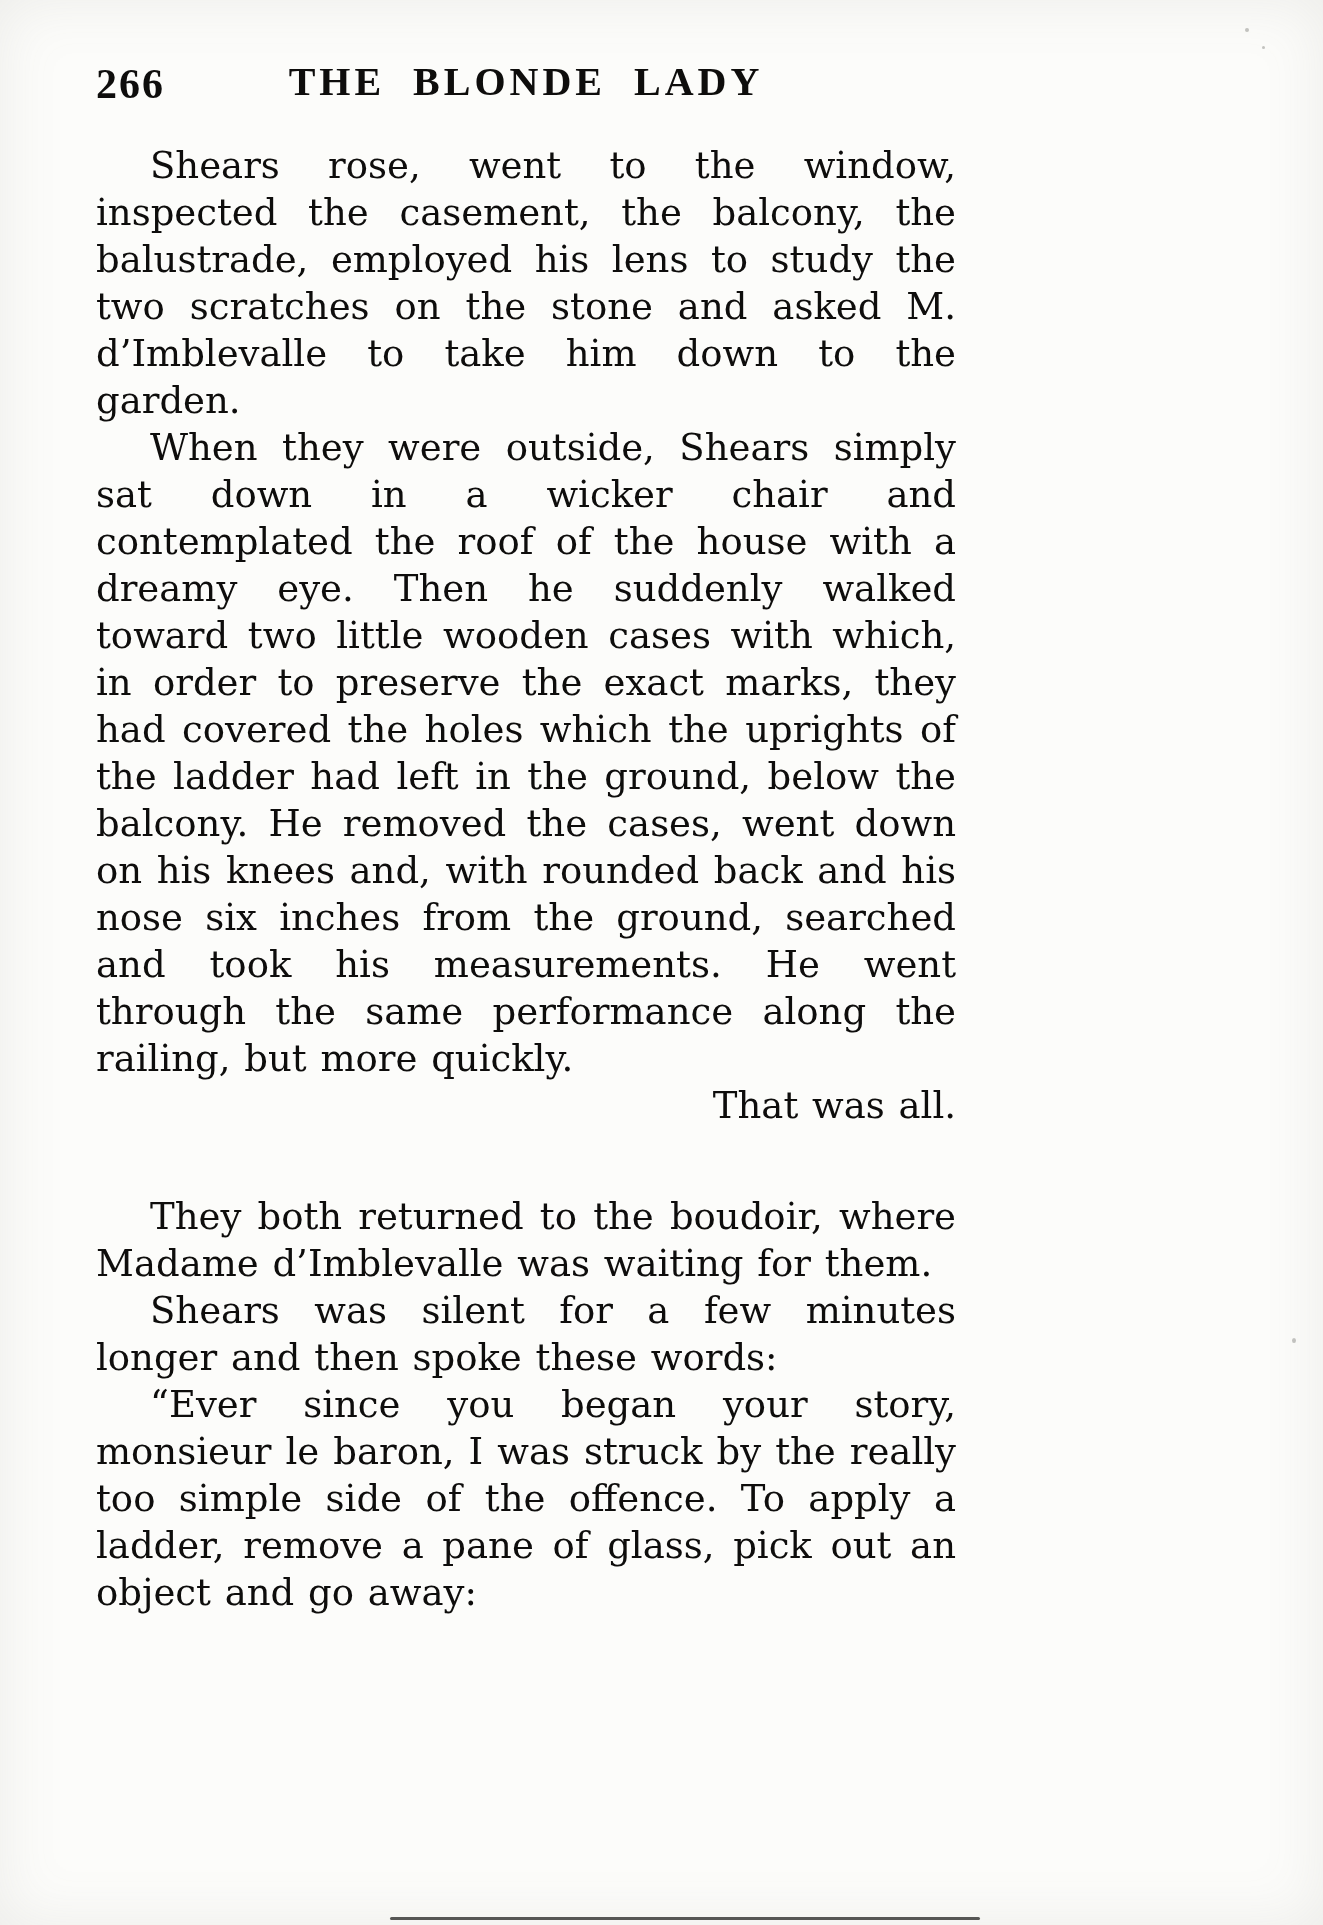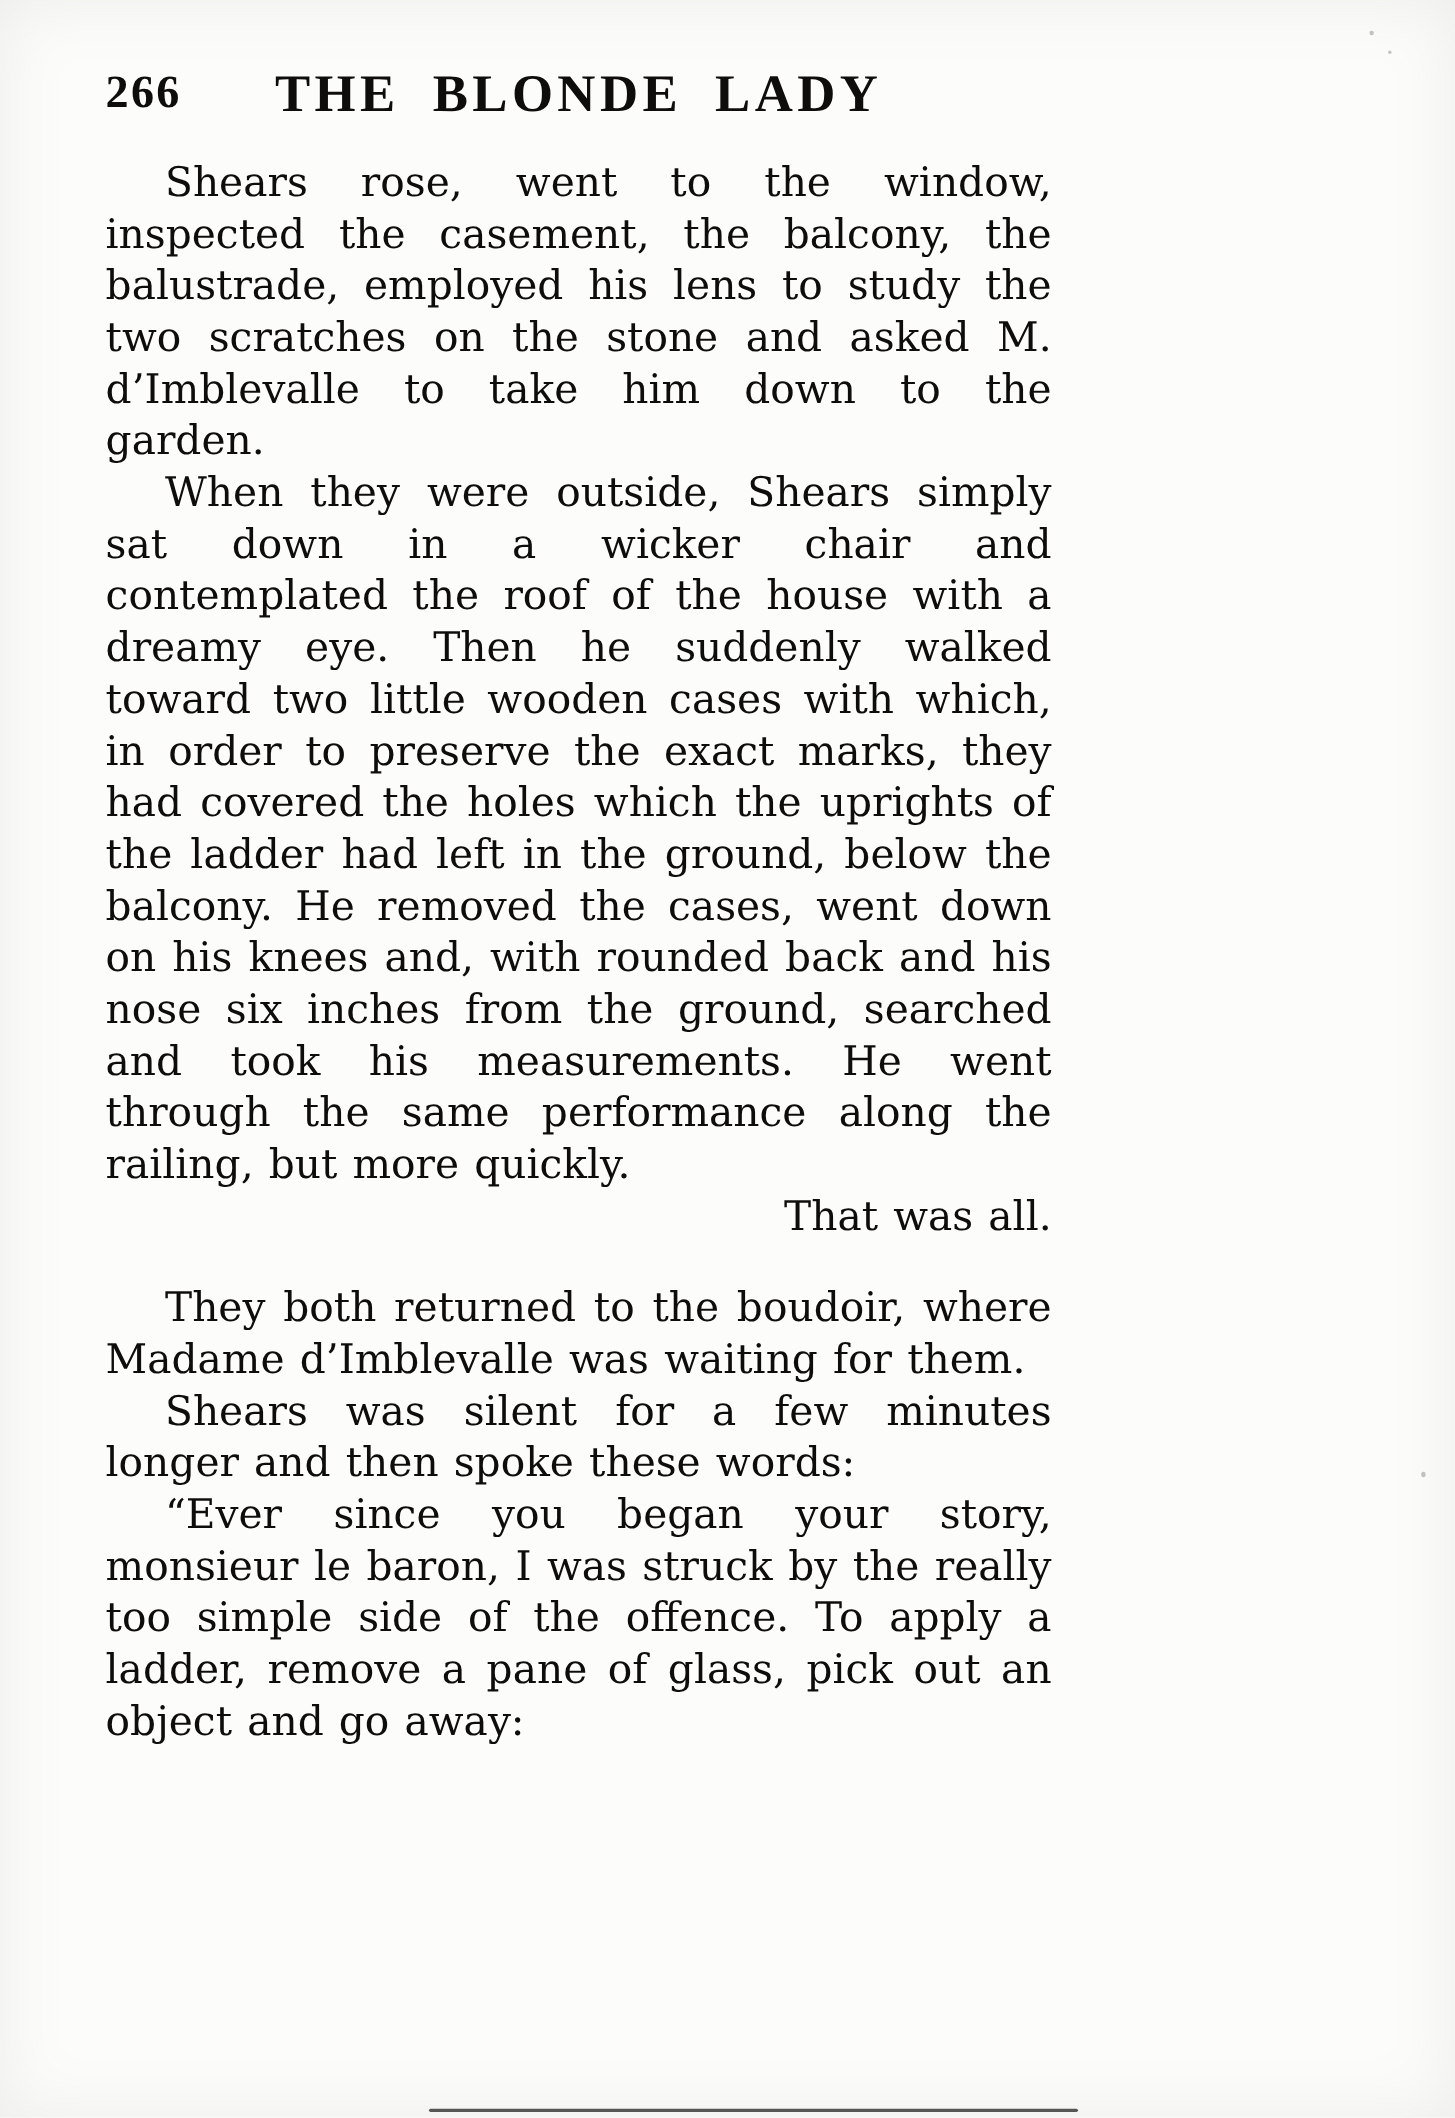--- a/index.html
+++ b/index.html
@@ -37,38 +37,38 @@
   .page-number {
     position: absolute;
     left: 0;
     top: 2px;
     font-size: 42px;
     font-weight: bold;
     letter-spacing: 2px;
   }
   .header-title {
     text-align: center;
-    font-size: 48px;
+    font-size: 40px;
     font-weight: bold;
     letter-spacing: 4px;
     word-spacing: 14px;
   }
   .body-text p {
     margin: 0;
     font-size: 37px;
     line-height: 47px;
     text-align: justify;
     text-indent: 54px;
     word-spacing: 2px;
   }
   .body-text p.no-justify {
     text-align: right;
   }
   .body-text p.section-break {
-    margin-top: 36px;
+    margin-top: 64px;
   }
   
   .scan-artifact-line {
     position: absolute;
     left: 390px;
     bottom: 5px;
     width: 590px;
     height: 3px;
     background: #3a3a38;
     border-radius: 2px;

